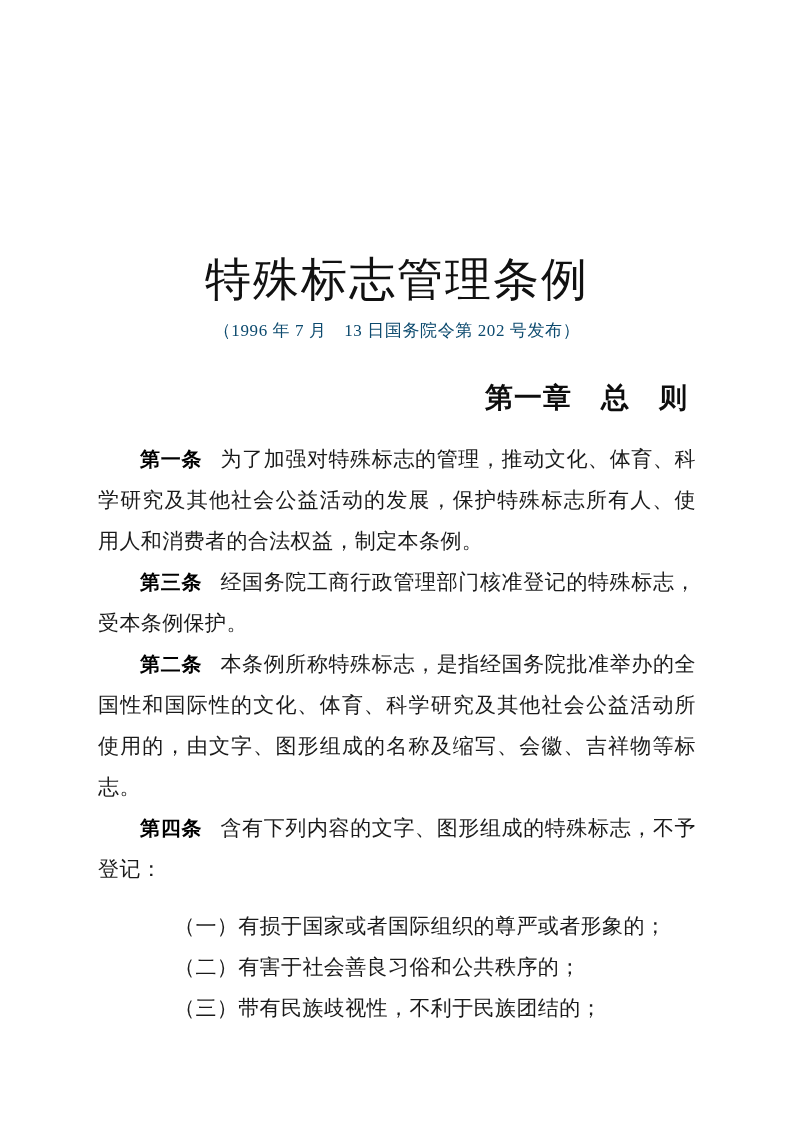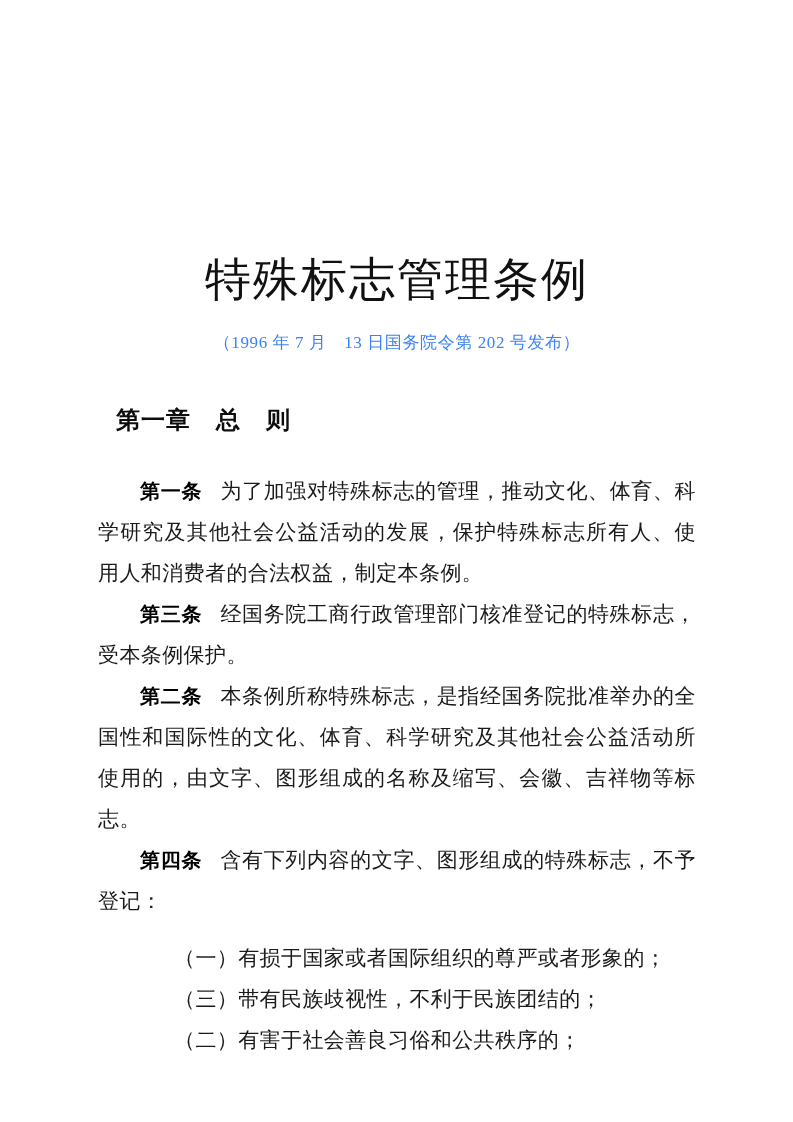--- a/index.html
+++ b/index.html
@@ -32,39 +32,39 @@
     padding-top: 252px;
     font-family: "Liberation Serif", "DejaVu Serif", serif;
     font-size: 46px;
     line-height: 56px;
     font-weight: 400;
     text-align: center;
     letter-spacing: 2px;
     color: #111111;
   }
   .doc-subtitle {
-    margin: 12px;
+    margin: 0;
     padding-top: 11px;
     font-family: "Liberation Serif", "DejaVu Serif", serif;
     font-size: 17px;
     line-height: 24px;
     text-align: center;
     letter-spacing: 0.6px;
-    color: #3b82f6;
+    color: #0c4a6e;
   }
 
   
   .chapter-heading {
-    margin: 18px;
+    margin: 8px;
     padding-top: 30px;
     font-family: "DejaVu Sans", "Liberation Sans", sans-serif;
-    font-size: 24px;
+    font-size: 28px;
     line-height: 34px;
     font-weight: 700;
-    text-align: left;
+    text-align: right;
     letter-spacing: 1px;
     color: #0d0d0d;
   }
 
   
   .articles {
     padding-top: 16px;
   }
   .article {
     margin: 0 0 0 0;
@@ -130,19 +130,19 @@
       <p class="article">
         <span class="art-num">第二条</span><span class="art-gap"></span><span>本条例所称特殊标志，是指经国务院批准举办的全国性和国际性的文化、体育、科学研究及其他社会公益活动所使用的，由文字、图形组成的名称及缩写、会徽、吉祥物等标志。</span>
       </p>
 
       <p class="article">
         <span class="art-num">第四条</span><span class="art-gap"></span><span>含有下列内容的文字、图形组成的特殊标志，不予登记：</span>
       </p>
 
       <ul class="enum-list">
         <li class="enum-item">（一）有损于国家或者国际组织的尊严或者形象的；</li>
+        <li class="enum-item">（二）有害于社会善良习俗和公共秩序的；</li>
         <li class="enum-item">（三）带有民族歧视性，不利于民族团结的；</li>
-        <li class="enum-item">（二）有害于社会善良习俗和公共秩序的；</li>
       </ul>
 
     </div>
   </div>
 </div>
 
 </body></html>

